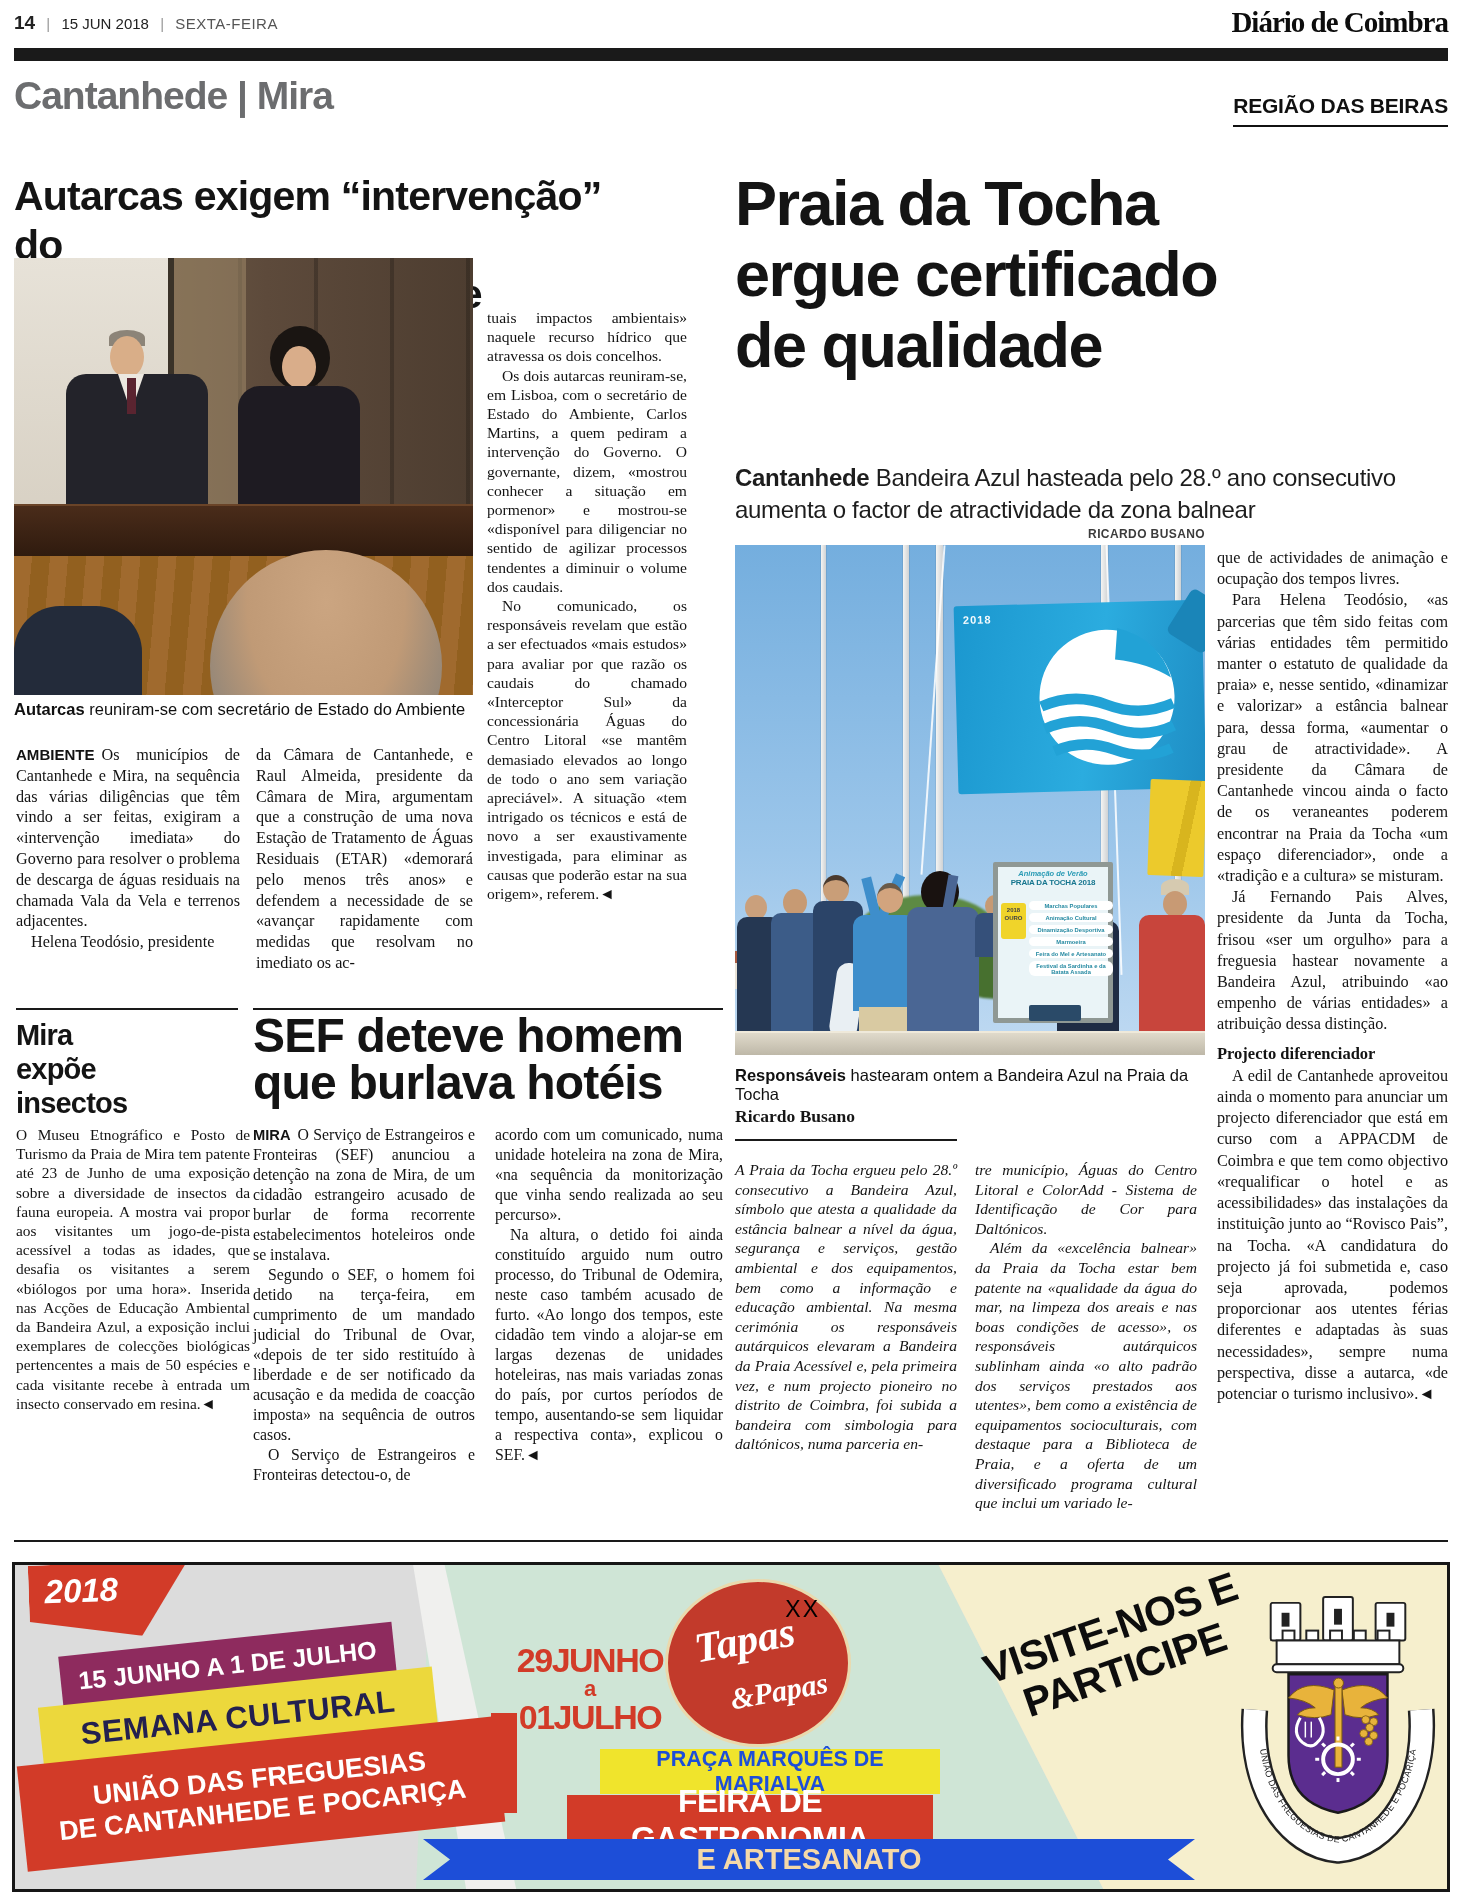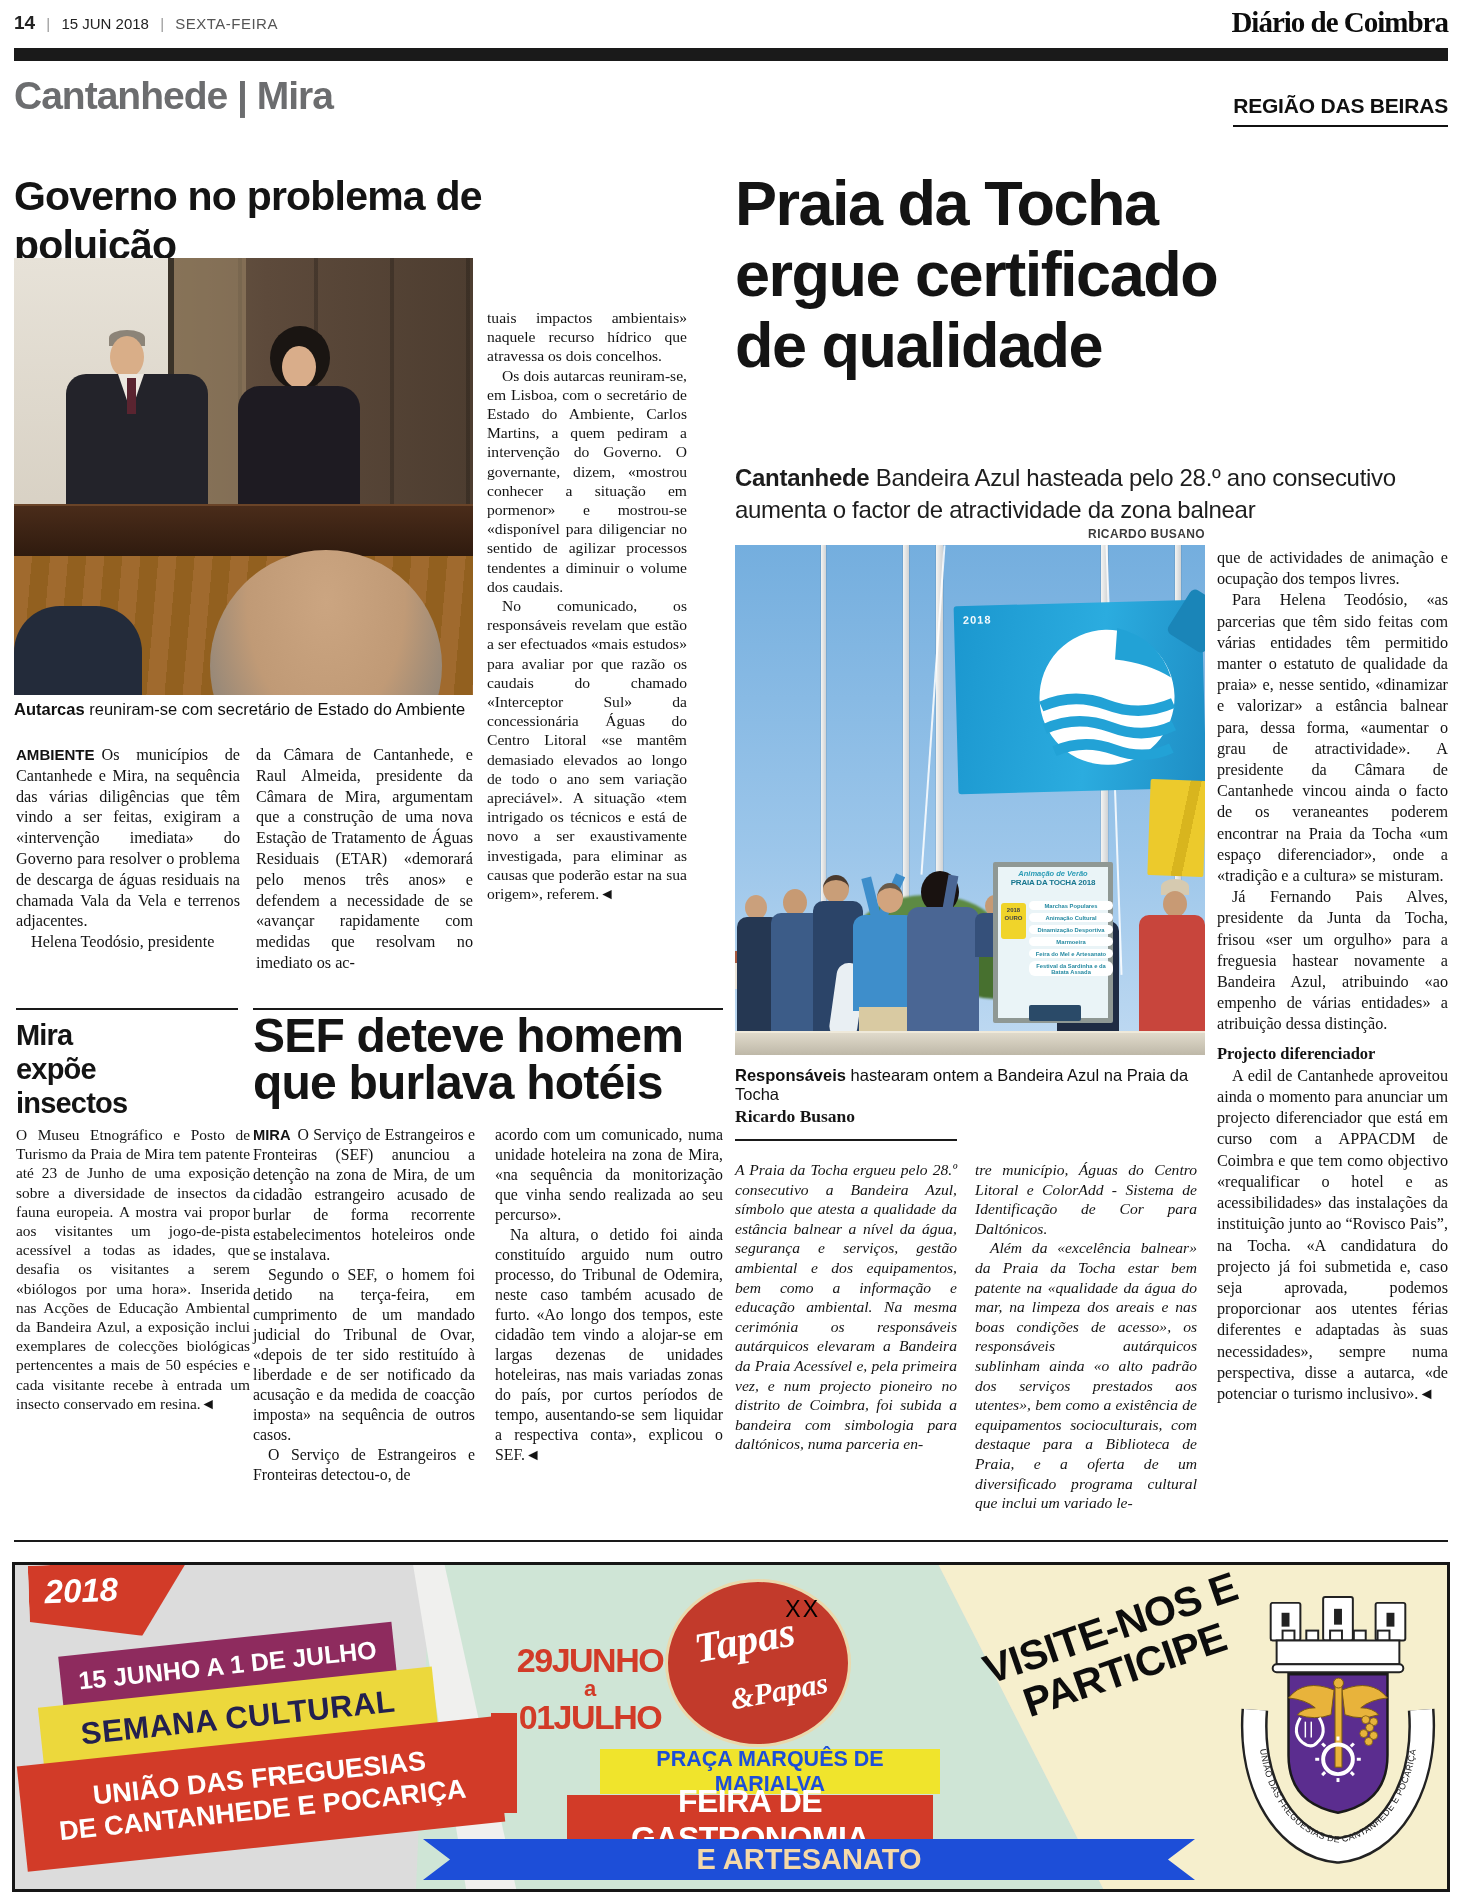--- a/index.html
+++ b/index.html
@@ -156,20 +156,21 @@
   <span>15 JUN 2018</span>
   <span class="sep">|</span>
   <span class="wd">SEXTA-FEIRA</span>
 </div>
 <div class="abs brand">Diário de Coimbra</div>
 <div class="abs black-bar"></div>
 <div class="abs section-title">Cantanhede | Mira</div>
 <div class="abs region">REGIÃO DAS BEIRAS</div>
 
 <h1 class="abs headline hl-a1">
+  <span>Autarcas exigem “intervenção” do</span>
   <span>Governo no problema de poluição</span>
 </h1>
 
 <div class="abs photo1">
   <div class="wall"></div>
     <div class="panels"></div>
   <div class="screen"></div>
   <div class="litpanel"></div>
 
   <div style="position:absolute;left:95px;top:72px;width:36px;height:16px;background:#8c8478;border-radius:50% 50% 0 0;"></div>

